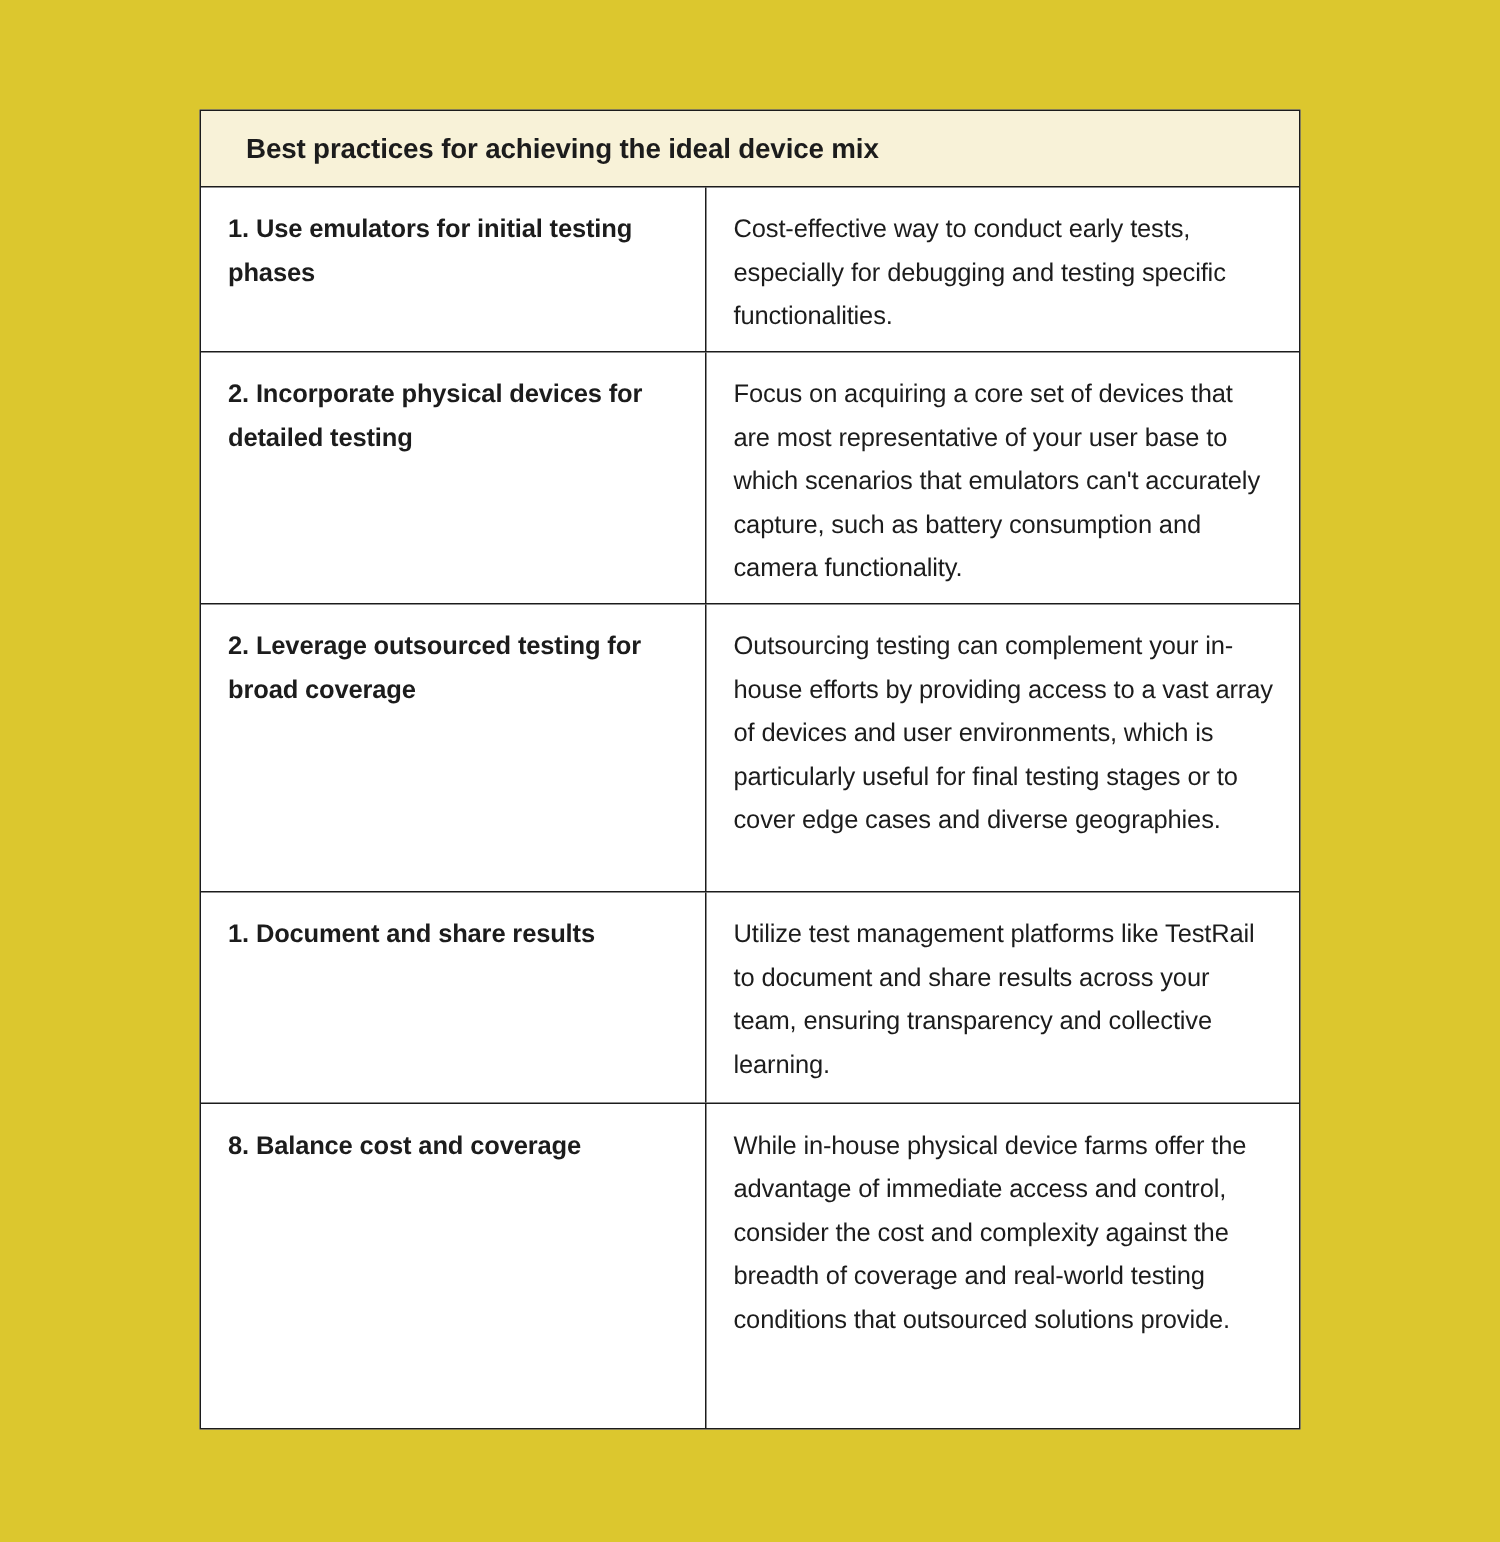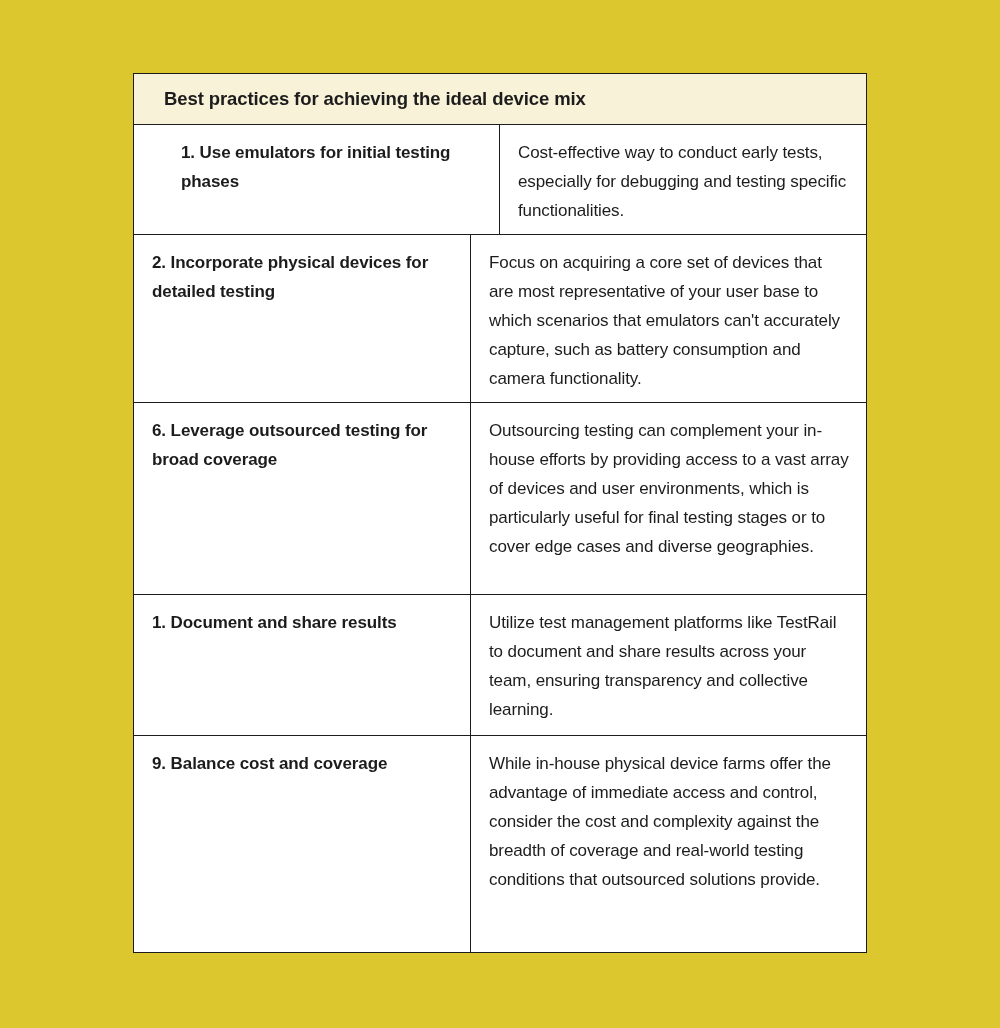--- a/index.html
+++ b/index.html
@@ -50,21 +50,21 @@
   }
   .cell.left {
     width: 337px;
     flex: 0 0 337px;
     border-right: 1px solid #1c1c1c;
     font-weight: bold;
   }
   .cell.right {
     flex: 1 1 auto;
   }
-  .row-1 { min-height: 106px; padding-left: 29px; }
+  .row-1 { min-height: 106px; }
   .row-2 { min-height: 166px; }
   .row-3 { min-height: 192px; }
   .row-4 { min-height: 141px; }
   .row-5 { min-height: 217px; }
 </style>
 </head>
 <body>
 
 <div class="bp-table">
 
@@ -76,27 +76,27 @@
     <div class="cell left">1. Use emulators for initial testing phases</div>
     <div class="cell right">Cost-effective way to conduct early tests, especially for debugging and testing specific functionalities.</div>
   </div>
 
   <div class="bp-row row-2">
     <div class="cell left">2. Incorporate physical devices for detailed testing</div>
     <div class="cell right">Focus on acquiring a core set of devices that are most representative of your user base to which scenarios that emulators can't accurately capture, such as battery consumption and camera functionality.</div>
   </div>
 
   <div class="bp-row row-3">
-    <div class="cell left">6. Leverage outsourced testing for broad coverage</div>
+    <div class="cell left">2. Leverage outsourced testing for broad coverage</div>
     <div class="cell right">Outsourcing testing can complement your in-house efforts by providing access to a vast array of devices and user environments, which is particularly useful for final testing stages or to cover edge cases and diverse geographies.</div>
   </div>
 
   <div class="bp-row row-4">
     <div class="cell left">1. Document and share results</div>
     <div class="cell right">Utilize test management platforms like TestRail to document and share results across your team, ensuring transparency and collective learning.</div>
   </div>
 
   <div class="bp-row row-5">
-    <div class="cell left">9. Balance cost and coverage</div>
+    <div class="cell left">8. Balance cost and coverage</div>
     <div class="cell right">While in-house physical device farms offer the advantage of immediate access and control, consider the cost and complexity against the breadth of coverage and real-world testing conditions that outsourced solutions provide.</div>
   </div>
 
 </div>
 
 </body></html>

